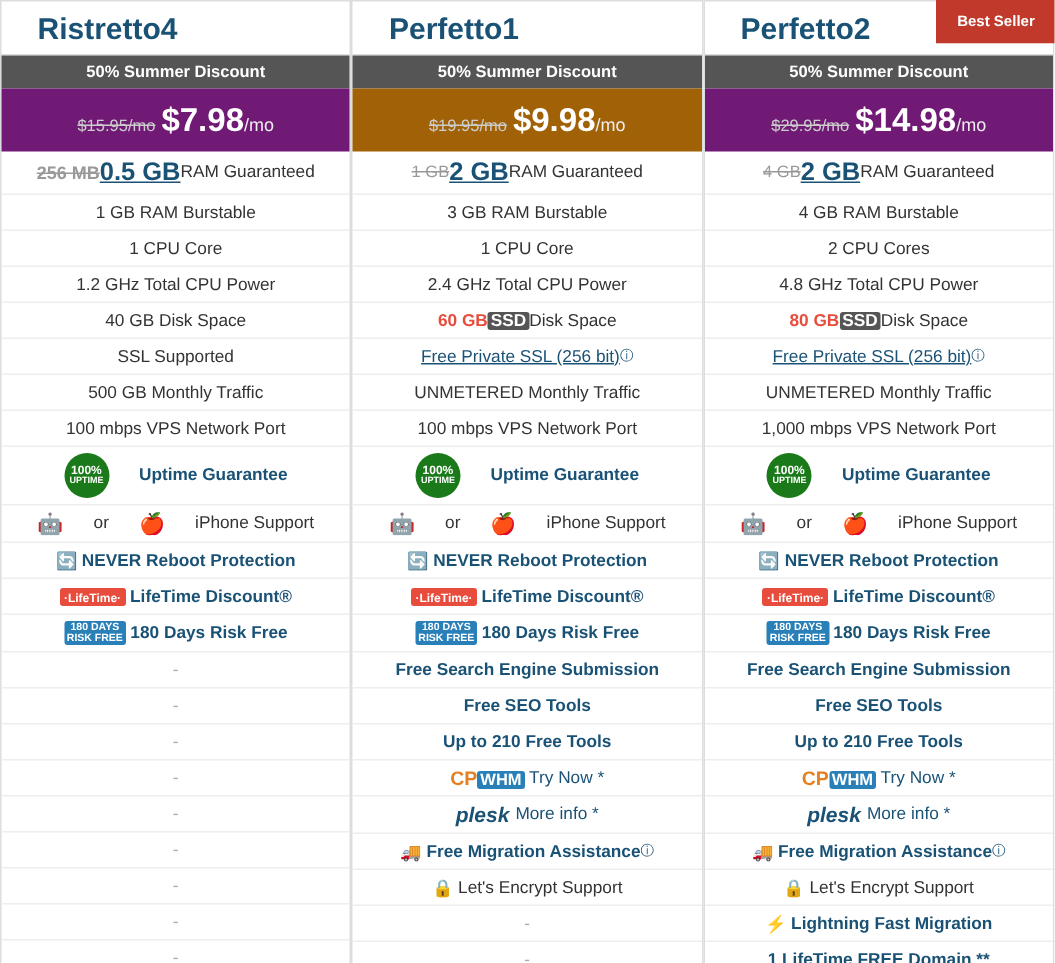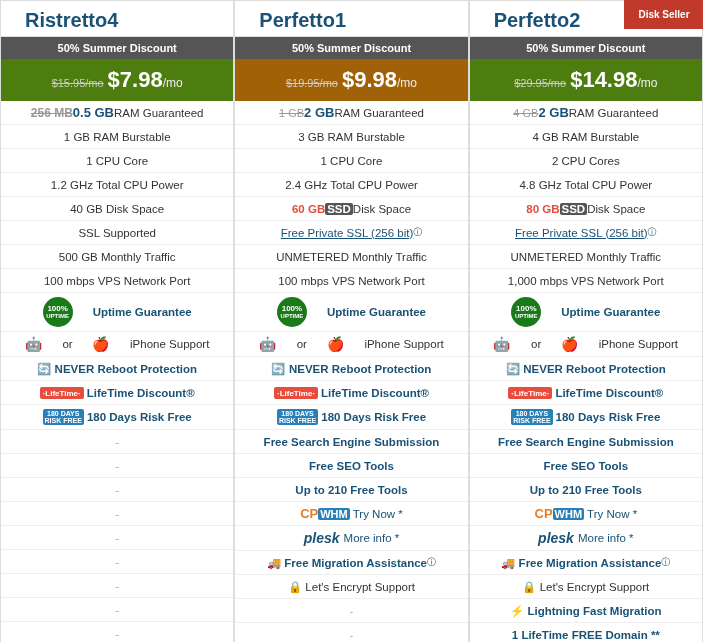--- a/index.html
+++ b/index.html
@@ -33,21 +33,21 @@
     .discount-banner {
       background: #555;
       color: #fff;
       text-align: center;
       padding: 5px;
       font-size: 11px;
       font-weight: bold;
     }
     
     .price-block {
-      background: #4d7c0f;
+      background: #701a75;
       padding: 8px;
       text-align: center;
       color: #fff;
     }
     
     .plan:nth-child(2) .price-block {
       background: #a16207;
     }
     
     .price-original {
@@ -76,21 +76,22 @@
       display: flex;
       align-items: center;
       justify-content: center;
       font-size: 11.5px;
       color: #333;
     }
     
     .feature-row .ram-highlight {
       color: #1a5276;
       font-weight: bold;
-      font-size: 13px;
+      font-size: 17px;
+      text-decoration: underline;
     }
     
     .feature-row .ssd-highlight {
       color: #e74c3c;
       font-weight: bold;
     }
     
     .feature-row .ssl-link {
       color: #1a5276;
       text-decoration: underline;
@@ -337,21 +338,21 @@
         <span style="color: rgb(51, 51, 51);">Let's Encrypt Support</span>
       </div>
       <div class="feature-row">
         <span class="dash">-</span>
       </div>
       <div class="feature-row">
         <span class="dash">-</span>
       </div>
     </div>
     <div class="plan">
-      <div class="ribbon">Disk Seller</div>
+      <div class="ribbon">Best Seller</div>
       <div class="plan-title">Perfetto2</div>
       <div class="discount-banner">50% Summer Discount</div>
       <div class="price-block"><span class="price-original">$29.95/mo</span><span class="price-current">$14.98</span><span class="price-mo">/mo</span></div>
       <div class="feature-row">
         <span style="text-decoration: line-through; color: rgb(153, 153, 153); font-size: 11px;">4 GB </span>
         <span class="ram-highlight">2 GB</span>
         <span> RAM Guaranteed</span>
       </div>
       <div class="feature-row">
         <span>4 GB RAM Burstable</span>

